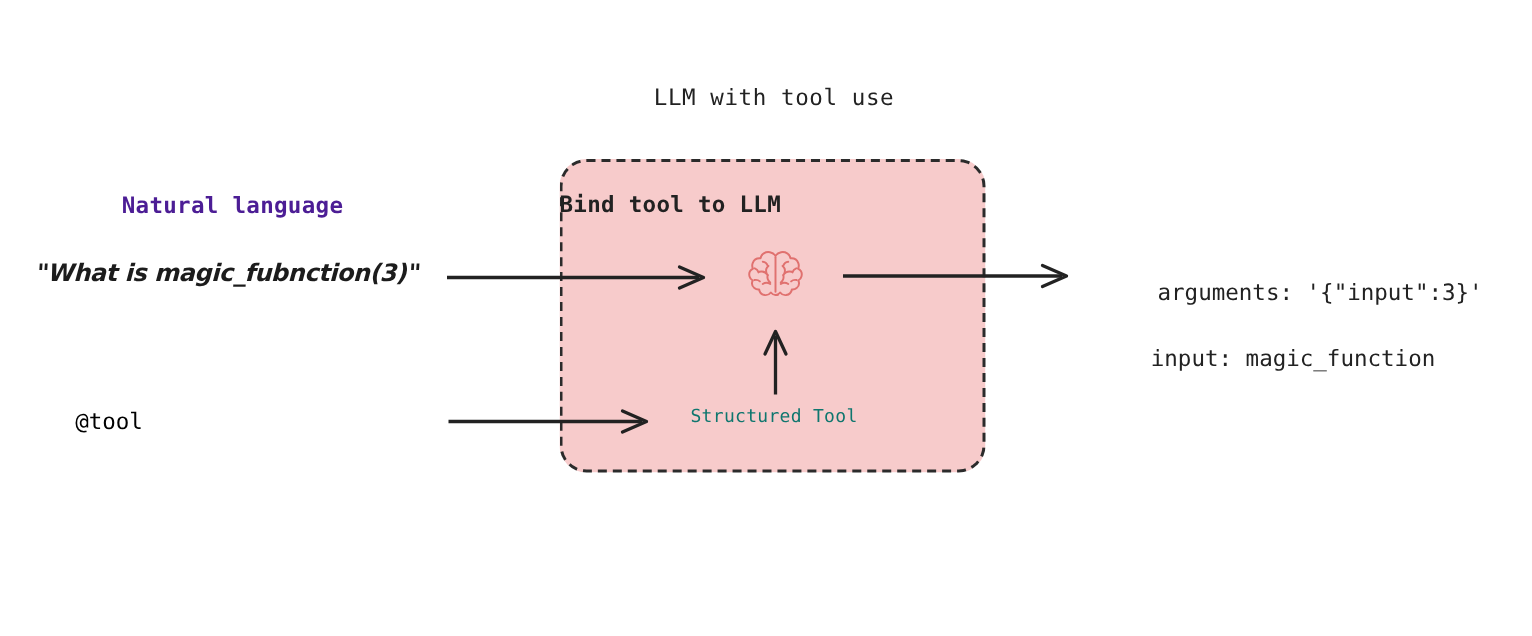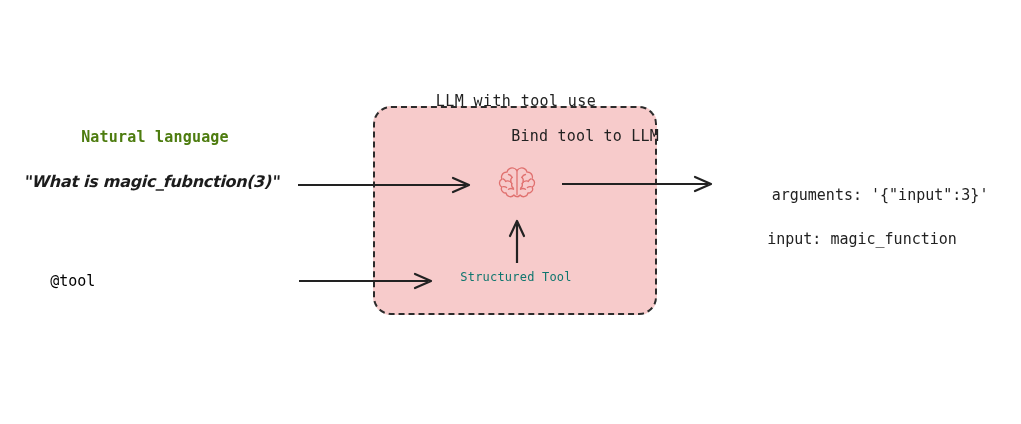--- a/index.html
+++ b/index.html
@@ -27,43 +27,42 @@
     left: 373px;
     top: 56px;
     width: 286px;
     text-align: center;
     font-family: "DejaVu Sans Mono", monospace;
     font-size: 15px;
     font-weight: 500;
     letter-spacing: 0.4px;
     color: #222222;
     white-space: pre;
-    margin-top: 36px;
   }
   
   .llm-box {
     position: absolute;
     left: 373px;
     top: 106px;
     width: 284px;
     height: 209px;
     background: #f7cbcb;
     border: 2px dashed #2b2b2b;
     border-radius: 18px;
     box-sizing: border-box;
   }
   .box-heading {
     position: absolute;
     left: 373px;
     top: 127px;
     width: 286px;
-    text-align: right;
-    font-family: "DejaVu Sans Mono", monospace;
-    font-size: 15px;
-    font-weight: normal;
+    text-align: left;
+    font-family: "DejaVu Sans Mono", monospace;
+    font-size: 15px;
+    font-weight: bold;
     letter-spacing: 0.2px;
     color: #222222;
     white-space: pre;
   }
   .box-sublabel {
     position: absolute;
     left: 373px;
     top: 270px;
     width: 286px;
     text-align: center;
@@ -86,21 +85,21 @@
   .left-heading {
     position: absolute;
     left: 10px;
     top: 128px;
     width: 290px;
     text-align: center;
     font-family: "DejaVu Sans Mono", monospace;
     font-size: 15px;
     font-weight: bold;
     letter-spacing: 0.2px;
-    color: #4d7c0f;
+    color: #4c1d95;
     white-space: pre;
   }
   .nl-query {
     position: absolute;
     left: 10px;
     top: 172px;
     width: 285px;
     text-align: center;
     font-family: "DejaVu Sans", sans-serif;
     font-size: 16px;

